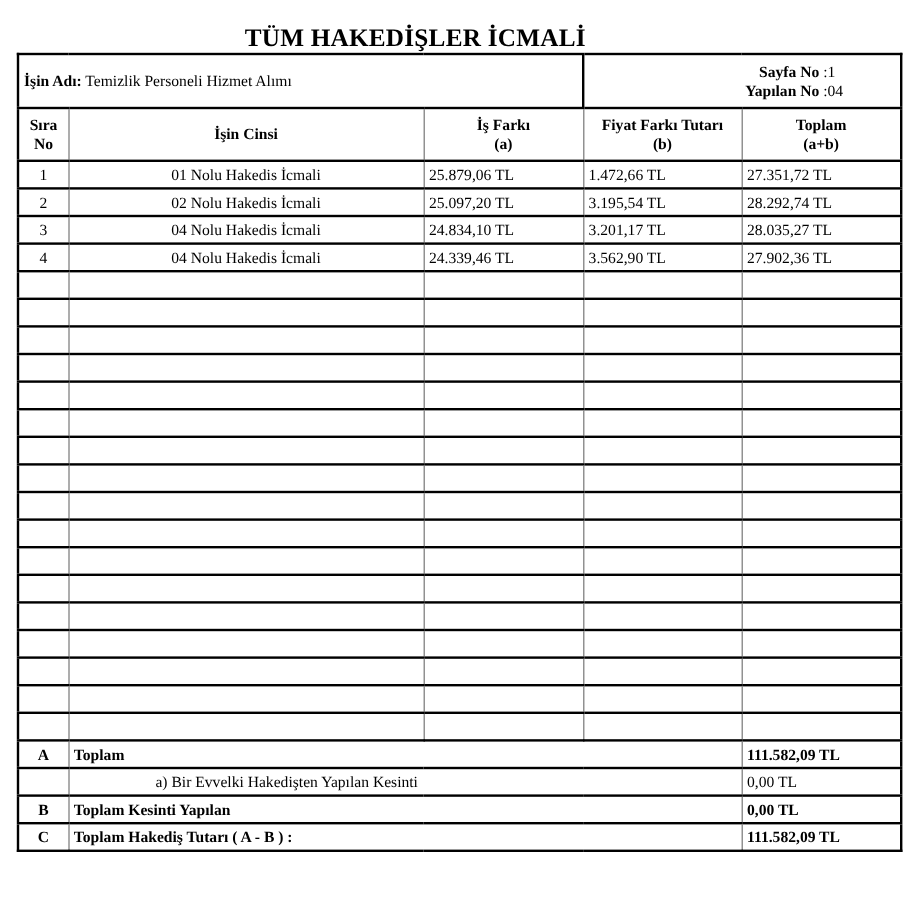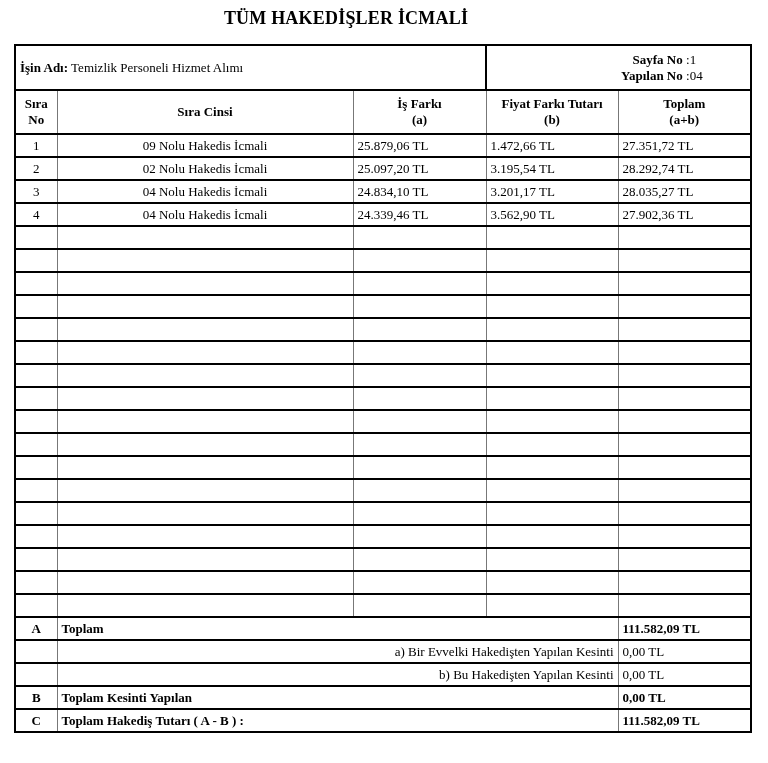--- a/index.html
+++ b/index.html
@@ -1,27 +1,27 @@
 <!DOCTYPE html>
 <html><head>
 <meta charset="utf-8">
 <style>
   html, body { margin:0; padding:0; background:#ffffff; }
   body { width:768px; height:763px; position:relative; font-family:"Liberation Serif", serif; color:#000; overflow:hidden; }
-  .title { position:absolute; top:8px; left:0; width:692px; text-align:center; font-size:18px; font-weight:bold; letter-spacing:0.2px; }
+  .title { position:absolute; top:19px; left:0; width:692px; text-align:center; font-size:21px; font-weight:bold; letter-spacing:0.2px; }
   table { position:absolute; top:44px; left:14px; width:736px; border-collapse:collapse; table-layout:fixed; font-size:13px; }
   td, th { border:1px solid #777; padding:0 4px; height:21px; line-height:14px; overflow:hidden; white-space:nowrap; font-weight:normal; }
   table { border:2px solid #000; }
   tr.thick > td, tr.thick > th { border-top:2px solid #000; }
   .hdr td { height:43px; }
   .colhdr th { height:42px; font-weight:bold; text-align:center; white-space:normal; line-height:16px; }
   .c { text-align:center; }
   .r { }
   .b { font-weight:bold; }
-  .ind { padding-left:44px;text-align:right; }
+  .ind { padding-left:72px; }
   .meta { text-align:right; font-weight:bold; line-height:16px; padding-right:36px; }
   .meta span.v { font-weight:normal; display:inline-block; width:28px; text-align:left; }
 </style>
 </head>
 <body>
 
 <div class="title">TÜM HAKEDİŞLER İCMALİ</div>
 
 <table>
   <colgroup>
@@ -37,39 +37,39 @@
       <span class="b">İşin Adı:</span>
       <span>Temizlik Personeli Hizmet Alımı</span>
     </td>
     <td colspan="2" class="meta">
       <div><span>Sayfa No</span> <span class="v">:1</span></div>
       <div><span>Yapılan No</span> <span class="v">:04</span></div>
     </td>
   </tr>
   <tr class="colhdr thick">
     <th>Sıra No</th>
-    <th>Sıra Cinsi</th>
+    <th>İşin Cinsi</th>
     <th>
           <div>İş Farkı</div>
           <div>(a)</div>
         </th>
     <th>
           <div>Fiyat Farkı Tutarı</div>
           <div>(b)</div>
         </th>
     <th>
           <div>Toplam</div>
           <div>(a+b)</div>
         </th>
   </tr>
   </tbody>
     <tbody id="data-rows">
     <tr class="thick">
       <td class="c">1</td>
-      <td class="c">09 Nolu Hakedis İcmali</td>
+      <td class="c">01 Nolu Hakedis İcmali</td>
       <td class="r">25.879,06 TL</td>
       <td class="r">1.472,66 TL</td>
       <td class="r">27.351,72 TL</td>
     </tr>
     <tr class="thick">
       <td class="c">2</td>
       <td class="c">02 Nolu Hakedis İcmali</td>
       <td class="r">25.097,20 TL</td>
       <td class="r">3.195,54 TL</td>
       <td class="r">28.292,74 TL</td>
@@ -215,25 +215,20 @@
     <td class="c b">A</td>
     <td colspan="3" class="r b">Toplam</td>
     <td class="r b">111.582,09 TL</td>
   </tr>
   <tr class="thick">
     <td></td>
     <td colspan="3" class="ind">a) Bir Evvelki Hakedişten Yapılan Kesinti</td>
     <td class="r">0,00 TL</td>
   </tr>
   <tr class="thick">
-    <td></td>
-    <td colspan="3" class="ind">b) Bu Hakedişten Yapılan Kesinti</td>
-    <td class="r">0,00 TL</td>
-  </tr>
-  <tr class="thick">
     <td class="c b">B</td>
     <td colspan="3" class="r b">Toplam Kesinti Yapılan</td>
     <td class="r b">0,00 TL</td>
   </tr>
   <tr class="thick">
     <td class="c b">C</td>
     <td colspan="3" class="r b">Toplam Hakediş Tutarı ( A - B ) :</td>
     <td class="r b">111.582,09 TL</td>
   </tr>
 </tbody>

